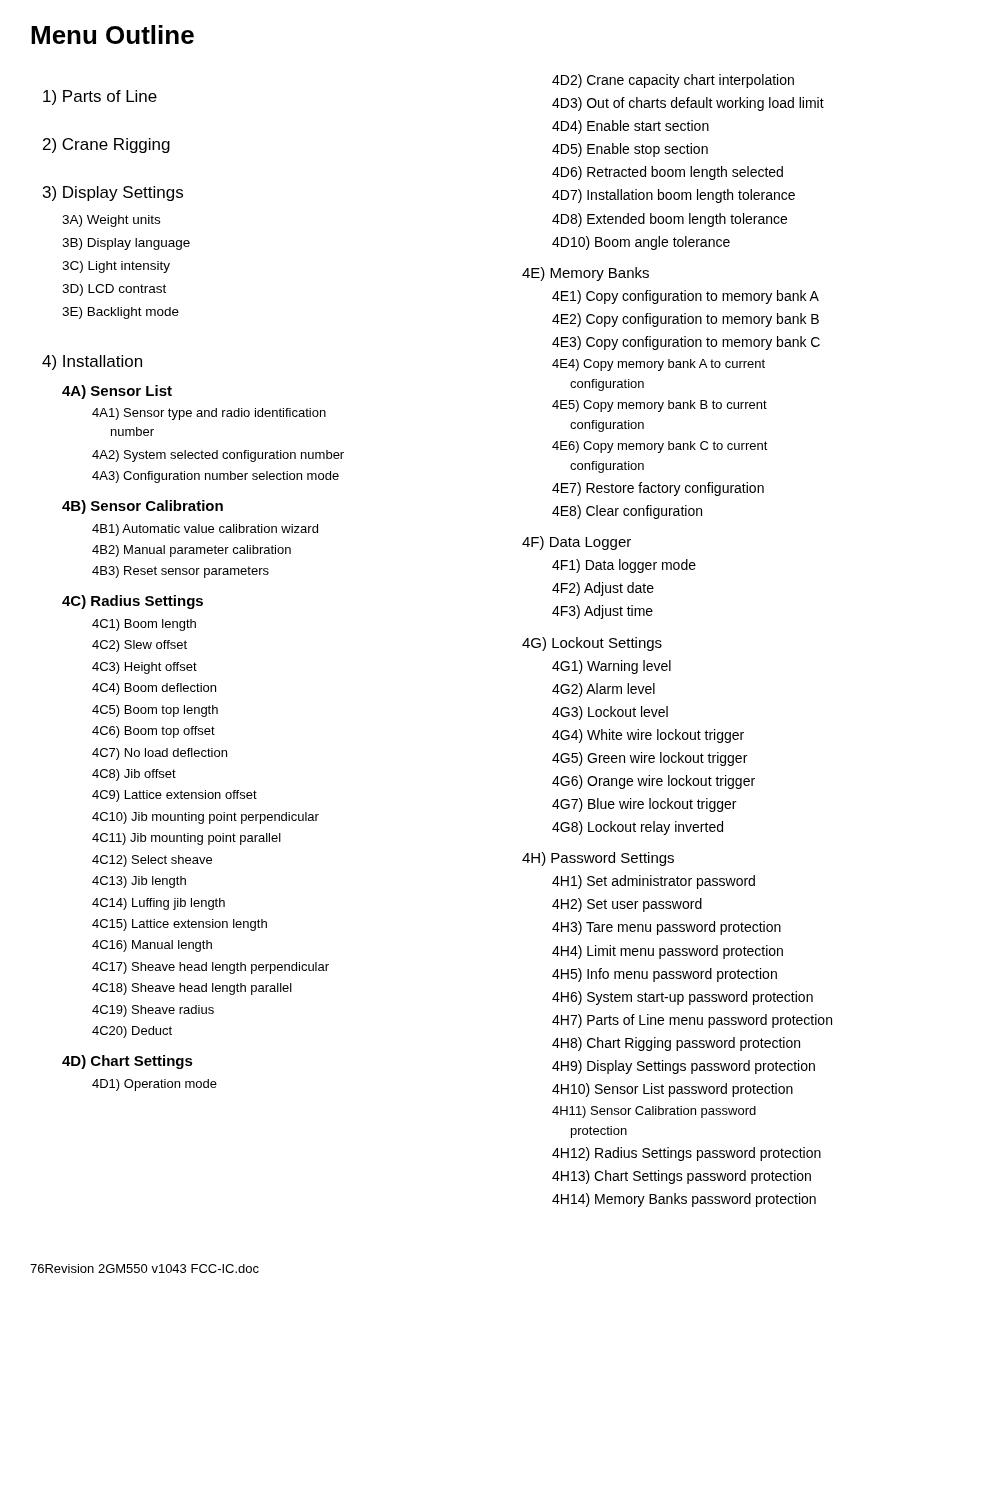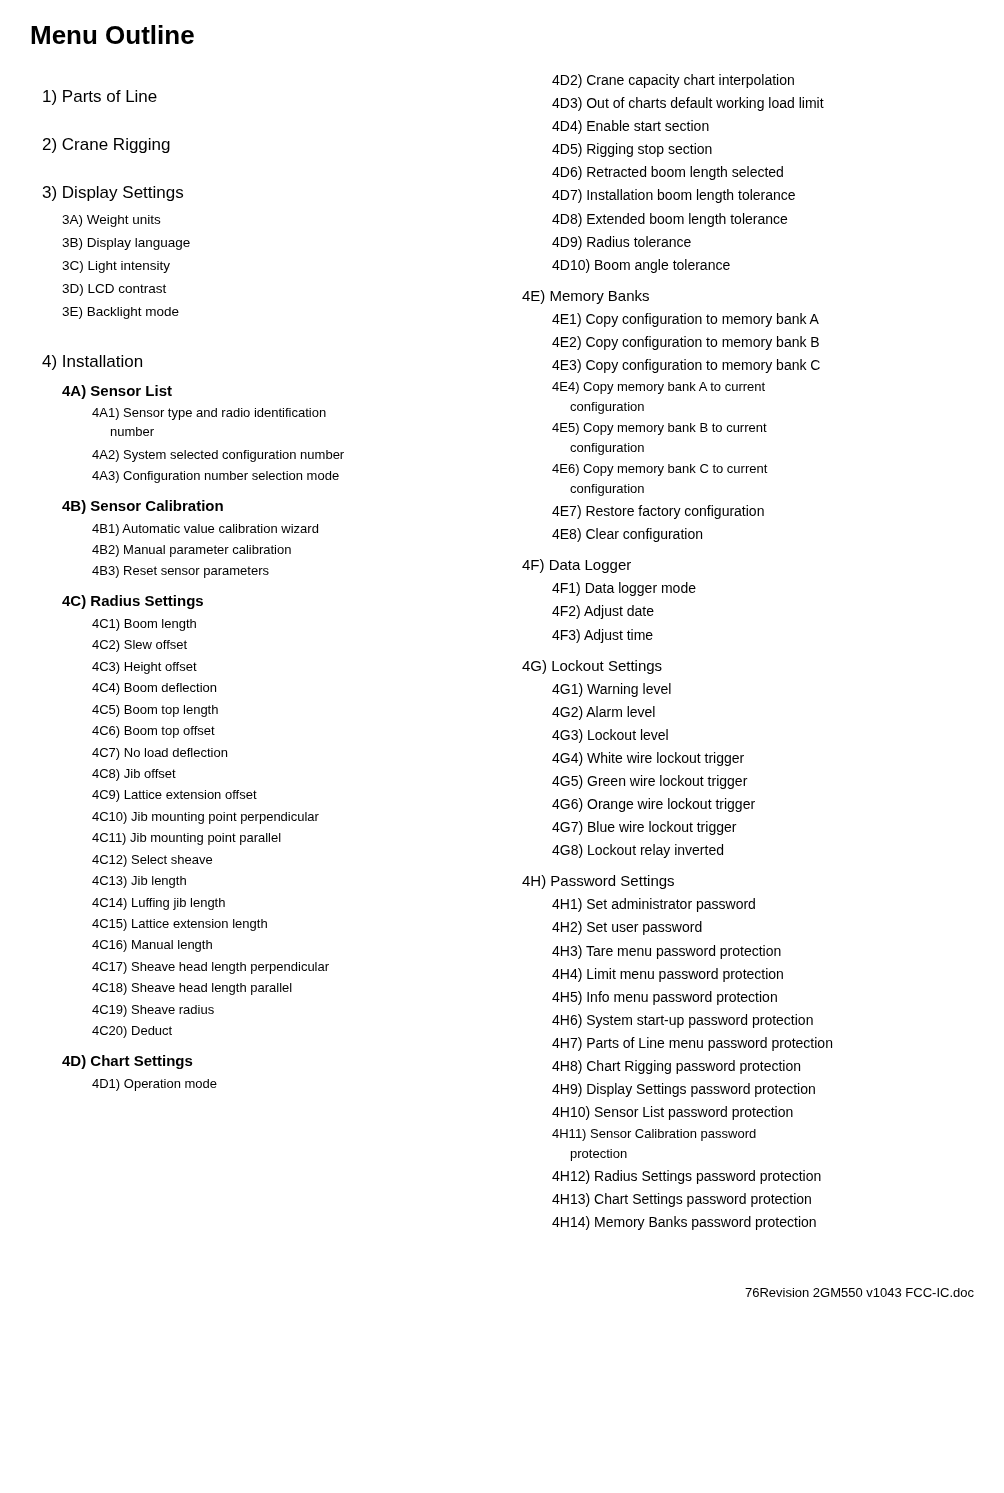--- a/index.html
+++ b/index.html
@@ -75,21 +75,21 @@
     }
     .right-item-l2-wrap {
       padding-left: 30px;
       font-size: 13px;
       line-height: 1.5;
       margin-bottom: 2px;
     }
     .page-bottom {
       margin-top: 40px;
       display: flex;
-      justify-content: flex-end;
+      justify-content: flex-start;
       font-size: 13px;
       border-top: none;
       padding-top: 10px;
     }
   </style>
 </head>
 <body>
 
 <h1>Menu Outline</h1>
 
@@ -146,25 +146,24 @@
 
     <p class="subsection-title">4D) Chart Settings</p>
     <p class="item-l2">4D1) Operation mode</p>
   </div>
 
   <div class="col-right">
 
     <p class="right-item-l2">4D2) Crane capacity chart interpolation</p>
     <p class="right-item-l2">4D3) Out of charts default working load limit</p>
     <p class="right-item-l2">4D4) Enable start section</p>
-    <p class="right-item-l2">4D5) Rigging stop section</p>
+    <p class="right-item-l2">4D5) Enable stop section</p>
     <p class="right-item-l2">4D6) Retracted boom length selected</p>
     <p class="right-item-l2">4D7) Installation boom length tolerance</p>
     <p class="right-item-l2">4D8) Extended boom length tolerance</p>
-    <p class="right-item-l2">4D9) Radius tolerance</p>
     <p class="right-item-l2">4D10) Boom angle tolerance</p>
 
     <p class="right-subsection-title">4E) Memory Banks</p>
     <p class="right-item-l2">4E1) Copy configuration to memory bank A</p>
     <p class="right-item-l2">4E2) Copy configuration to memory bank B</p>
     <p class="right-item-l2">4E3) Copy configuration to memory bank C</p>
     <p class="right-item-l2-wrap">4E4) Copy memory bank A to current<br>&nbsp;&nbsp;&nbsp;&nbsp;&nbsp;configuration</p>
     <p class="right-item-l2-wrap">4E5) Copy memory bank B to current<br>&nbsp;&nbsp;&nbsp;&nbsp;&nbsp;configuration</p>
     <p class="right-item-l2-wrap">4E6) Copy memory bank C to current<br>&nbsp;&nbsp;&nbsp;&nbsp;&nbsp;configuration</p>
     <p class="right-item-l2">4E7) Restore factory configuration</p>

